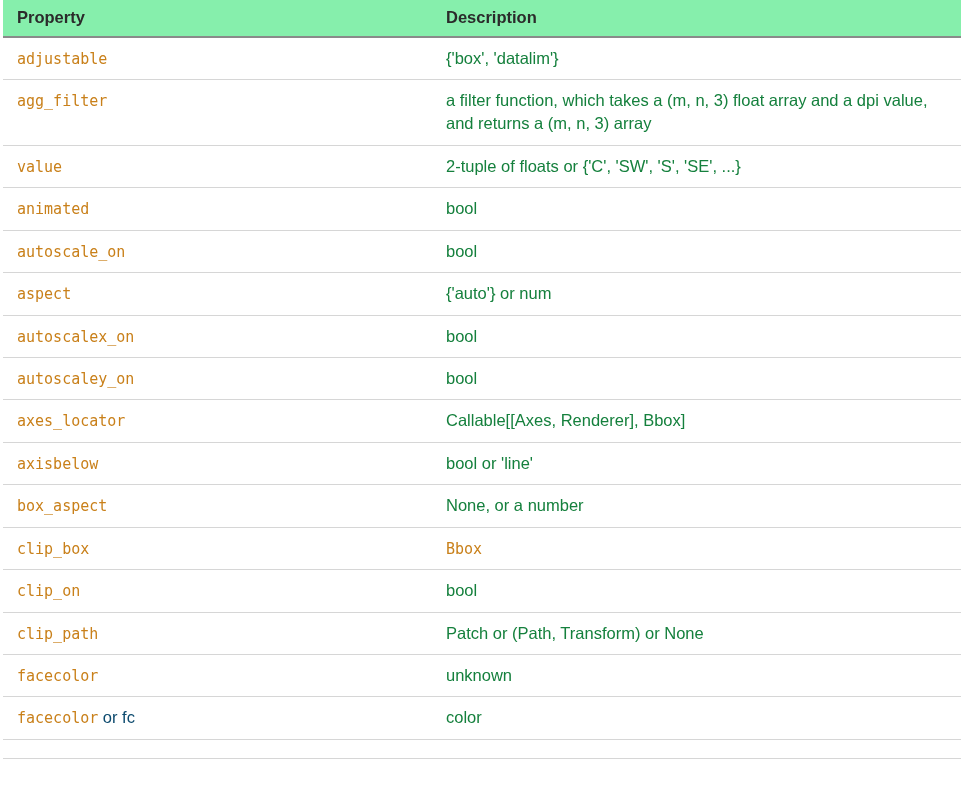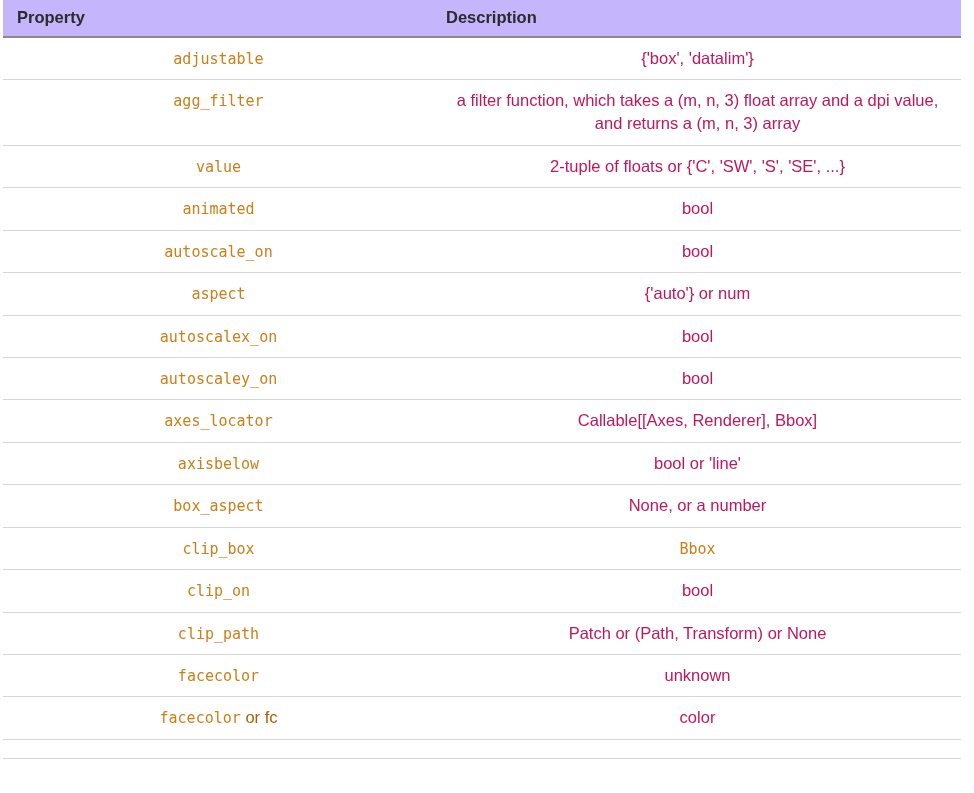--- a/index.html
+++ b/index.html
@@ -29,21 +29,21 @@
     width: 958px;
     margin-left: 3px;
     table-layout: fixed;
     font-size: 16.5px;
   }
 
   table.prop-table col.col-prop { width: 429px; }
   table.prop-table col.col-desc { width: 529px; }
 
   thead tr {
-    background: #c4b5fd;
+    background: #86efac;
   }
 
   thead th {
     text-align: left;
     font-weight: bold;
     font-size: 16.5px;
     color: #2b2b2b;
     padding: 7px 12px 8px 14px;
     border-bottom: 2px solid #8a8a8a;
     line-height: 1.25;
@@ -52,44 +52,43 @@
   }
 
   tbody td {
     padding: 9px 12px 9px 14px;
     border-bottom: 1px solid #d6d6d6;
     vertical-align: top;
     line-height: 1.42;
     color: #2b2b2b;
     font-family: "Liberation Sans", sans-serif;
     font-size: 16.5px;
-    text-align: center;
   }
 
   tbody tr:first-child td {
     border-top: none;
   }
 
   
   .lit {
     font-family: "DejaVu Sans Mono", "Liberation Mono", monospace;
     color: #c9801a;
     font-size: 15px;
     letter-spacing: 0;
   }
 
   .plain {
     font-family: "Liberation Sans", sans-serif;
-    color: #a16207;
+    color: #0c4a6e;
     font-size: 16.5px;
   }
 
   .desc-text {
     font-family: "Liberation Sans", sans-serif;
-    color: #be185d;
+    color: #15803d;
   }
 </style>
 </head>
 <body>
 
 <div class="table-wrap">
   <table class="prop-table">
     <colgroup>
       <col class="col-prop">
       <col class="col-desc">

